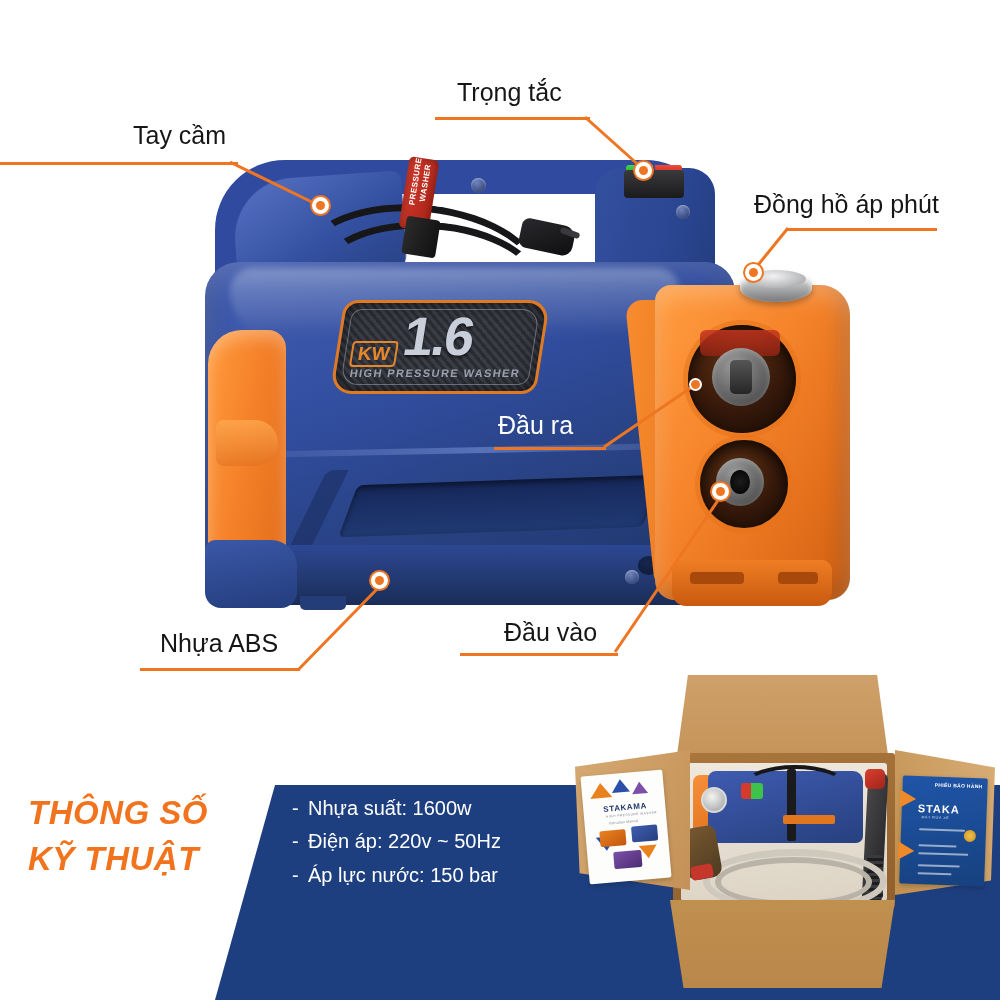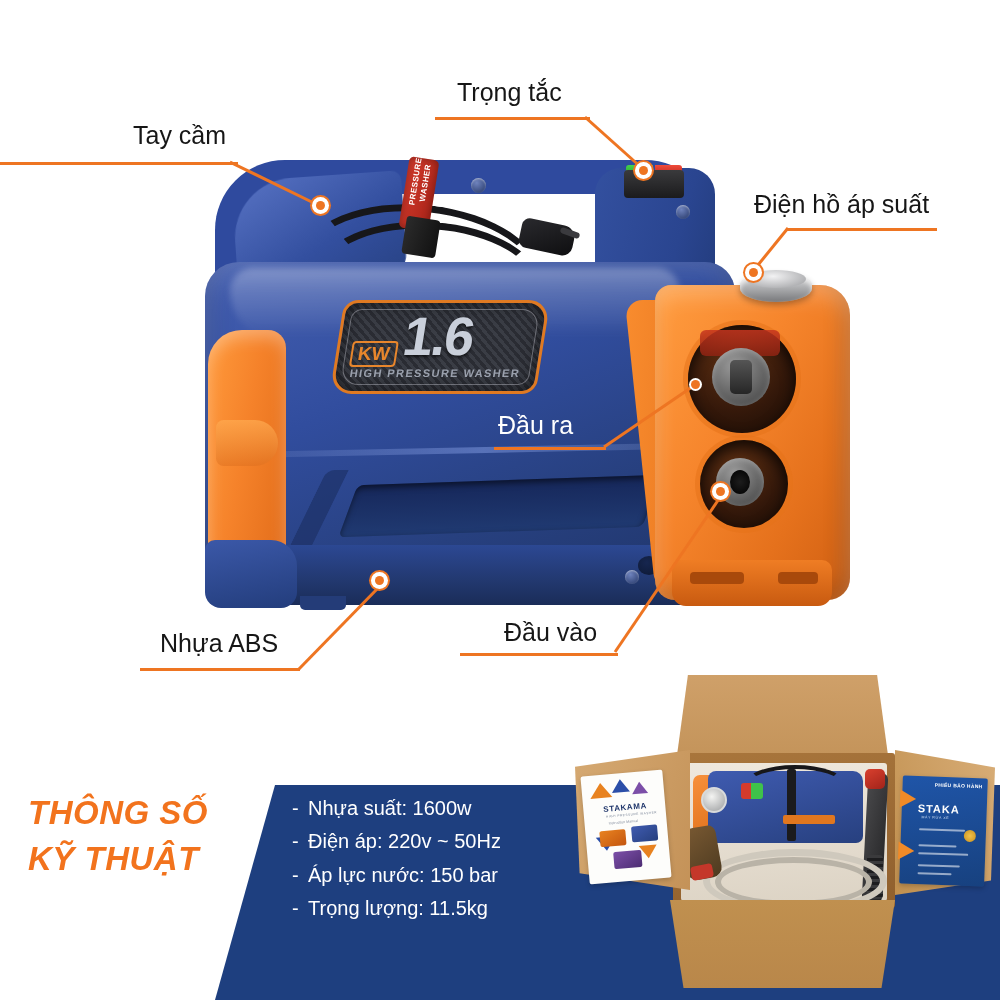--- a/index.html
+++ b/index.html
@@ -474,21 +474,21 @@
   <div>
     <div class="callout-label" style="left:457px;top:78px;">Trọng tắc</div>
     <div class="cl-line" style="left:435px;top:117px;width:155px;height:3px;"></div>
     <svg style="position:absolute;left:585px;top:115px;" width="70" height="62">
       <line x1="0" y1="2" x2="58" y2="54" stroke="#ee7522" stroke-width="3"></line>
     </svg>
     <div class="dot" style="left:639px;top:166px;"></div>
   </div>
 
   <div>
-    <div class="callout-label" style="left:754px;top:190px;">Điện hồ áp suất</div>
+    <div class="callout-label" style="left:754px;top:190px;">Đồng hồ áp phút</div>
     <div class="cl-line" style="left:787px;top:228px;width:150px;height:3px;"></div>
     <svg style="position:absolute;left:750px;top:226px;" width="45" height="48">
       <line x1="38" y1="2" x2="4" y2="44" stroke="#ee7522" stroke-width="3"></line>
     </svg>
     <div class="dot" style="left:749px;top:268px;"></div>
   </div>
 
   <div>
     <div class="callout-label white" style="left:498px;top:411px;">Đầu ra</div>
     <div class="cl-line" style="left:494px;top:447px;width:112px;height:3px;"></div>
@@ -525,23 +525,20 @@
 
   <div class="spec-list">
     <div class="spec-row">
       <span class="spec-dash">-</span><span>Nhựa suất: 1600w</span>
     </div>
     <div class="spec-row">
       <span class="spec-dash">-</span><span>Điện áp: 220v ~ 50Hz</span>
     </div>
     <div class="spec-row">
       <span class="spec-dash">-</span><span>Áp lực nước: 150 bar</span>
-    </div>
-    <div class="spec-row">
-      <span class="spec-dash">-</span><span>Trọng lượng: 11.5kg</span>
     </div>
   </div>
 
   <div class="boxwrap">
     <div class="bx flap-back"></div>
     <div class="bx box-inner"></div>
     <div class="bx foam"></div>
 
     <div class="bx mini-orange"></div>
     <div class="bx mini-washer"></div>

